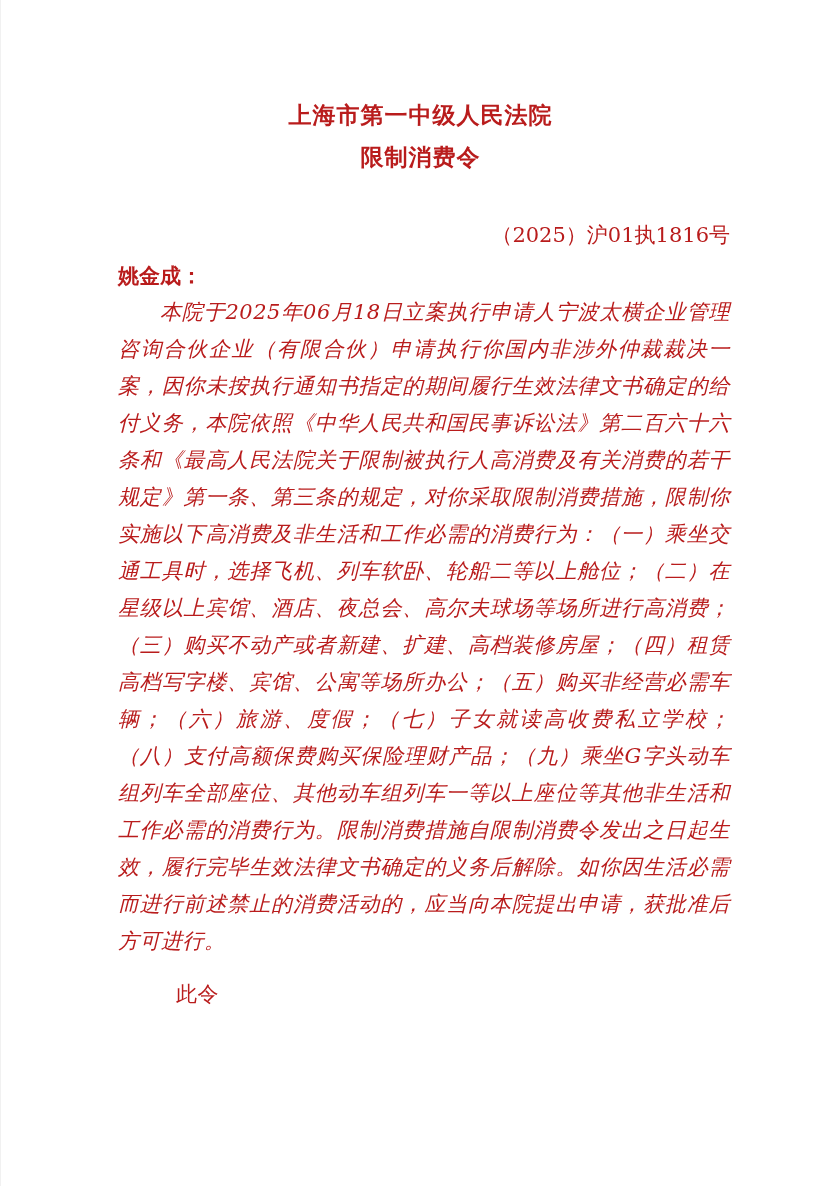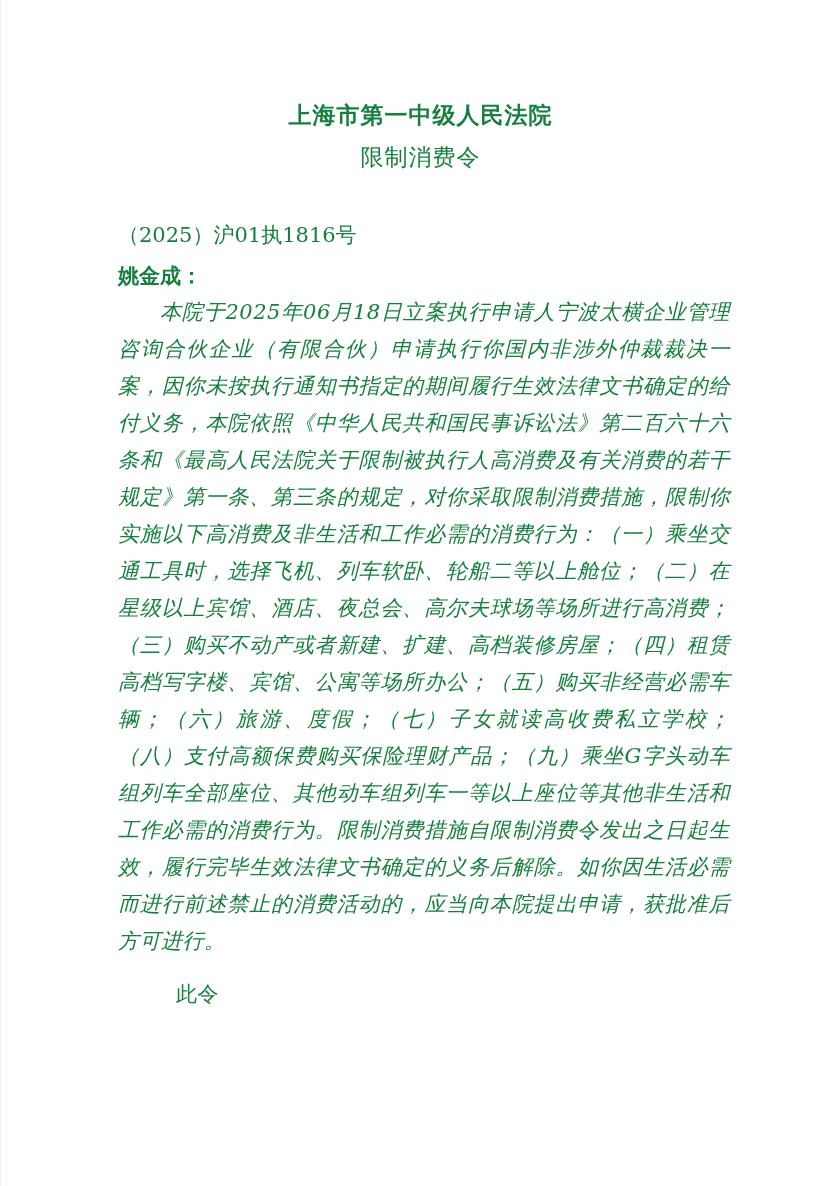--- a/index.html
+++ b/index.html
@@ -9,46 +9,47 @@
   }
   .page {
     position: relative;
     width: 840px;
     height: 1186px;
     margin: 0 auto;
     background: #ffffff;
     border-left: 1px solid #f1f1f1;
     box-sizing: border-box;
     font-family: "DejaVu Serif", "Liberation Serif", serif;
-    color: #15803d;
+    color: #b91c1c;
     overflow: hidden;
   }
   .heading-block {
     padding-top: 97px;
     text-align: center;
   }
   .court-name {
     font-size: 23px;
     font-weight: bold;
     line-height: 36px;
     letter-spacing: 1px;
   }
   .doc-title {
     font-size: 23px;
-    font-weight: normal;
+    font-weight: bold;
     line-height: 36px;
     letter-spacing: 1px;
     margin-top: 6px;
   }
   .content {
     margin-left: 117px;
     margin-right: 110px; 
   }
   .case-number {
     margin-top: 42px;
+    text-align: right;
     font-size: 21px;
     line-height: 37px;
   }
   .addressee {
     font-size: 21px;
     line-height: 37px;
     margin-top: 3px;
     font-weight: bold;
   }
   .para {

